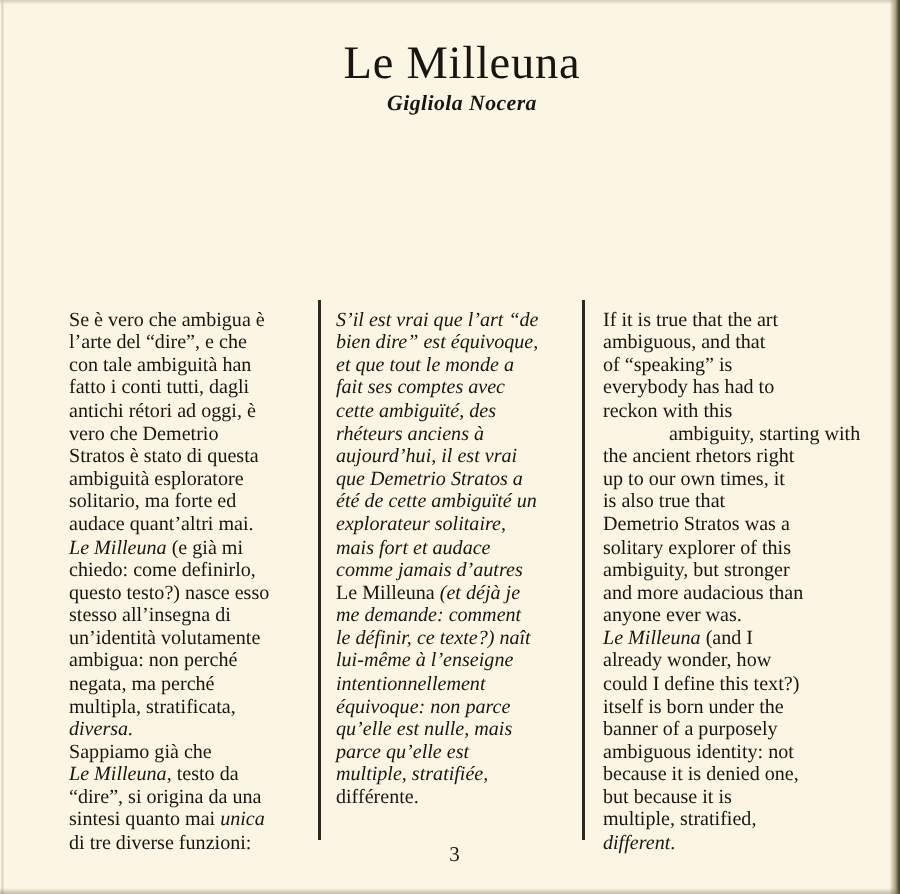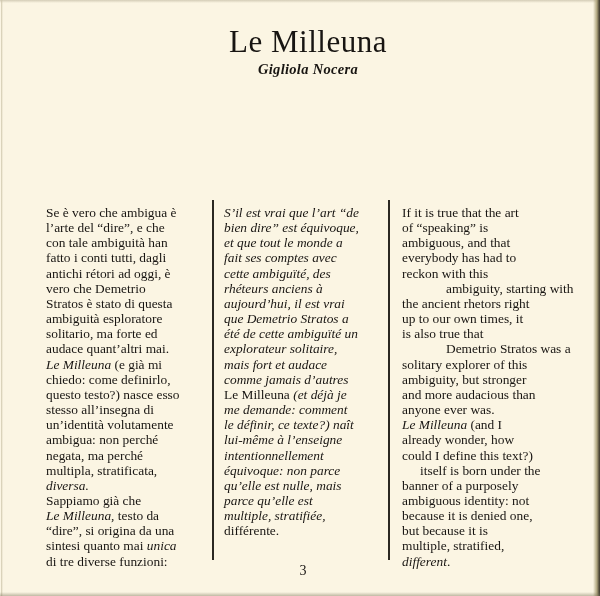--- a/index.html
+++ b/index.html
@@ -153,37 +153,37 @@
       <div class="line"><span style="font-style: italic;">lui-même à l’enseigne</span></div>
       <div class="line"><span style="font-style: italic;">intentionnellement</span></div>
       <div class="line"><span style="font-style: italic;">équivoque: non parce</span></div>
       <div class="line"><span style="font-style: italic;">qu’elle est nulle, mais</span></div>
       <div class="line"><span style="font-style: italic;">parce qu’elle est</span></div>
       <div class="line"><span style="font-style: italic;">multiple, stratifiée,</span></div>
       <div class="line"><span style="font-style: normal;">différente.</span></div>
     </div>
   <div class="column" id="col-english">
       <div class="line"><span style="font-style: normal;">If it is true that the art</span></div>
+      <div class="line"><span style="font-style: normal;">ambiguous, and that</span></div>
       <div class="line"><span style="font-style: normal;">of “speaking” is</span></div>
-      <div class="line"><span style="font-style: normal;">ambiguous, and that</span></div>
       <div class="line"><span style="font-style: normal;">everybody has had to</span></div>
       <div class="line"><span style="font-style: normal;">reckon with this</span></div>
       <div class="line"><span style="font-style: normal; margin-left: 44px;">ambiguity, starting with</span></div>
       <div class="line"><span style="font-style: normal;">the ancient rhetors right</span></div>
       <div class="line"><span style="font-style: normal;">up to our own times, it</span></div>
       <div class="line"><span style="font-style: normal;">is also true that</span></div>
-      <div class="line"><span style="font-style: normal; margin-left: 44px;">Demetrio Stratos was a</span></div>
+      <div class="line"><span style="font-style: normal;">Demetrio Stratos was a</span></div>
       <div class="line"><span style="font-style: normal;">solitary explorer of this</span></div>
       <div class="line"><span style="font-style: normal;">ambiguity, but stronger</span></div>
       <div class="line"><span style="font-style: normal;">and more audacious than</span></div>
       <div class="line"><span style="font-style: normal;">anyone ever was.</span></div>
       <div class="line"><span style="font-style: italic;">Le Milleuna</span><span style="font-style: normal;"> (and I</span></div>
       <div class="line"><span style="font-style: normal;">already wonder, how</span></div>
       <div class="line"><span style="font-style: normal;">could I define this text?)</span></div>
-      <div class="line"><span style="font-style: normal; margin-left: 18px;">itself is born under the</span></div>
+      <div class="line"><span style="font-style: normal;">itself is born under the</span></div>
       <div class="line"><span style="font-style: normal;">banner of a purposely</span></div>
       <div class="line"><span style="font-style: normal;">ambiguous identity: not</span></div>
       <div class="line"><span style="font-style: normal;">because it is denied one,</span></div>
       <div class="line"><span style="font-style: normal; font-family: Liberation Serif, serif;">but because it is</span></div>
       <div class="line"><span style="font-style: normal;">multiple, stratified,</span></div>
       <div class="line"><span style="font-style: italic;">different</span><span style="font-style: normal;">.</span></div>
     </div>
 
   <div class="page-number">3</div>
 </div>

